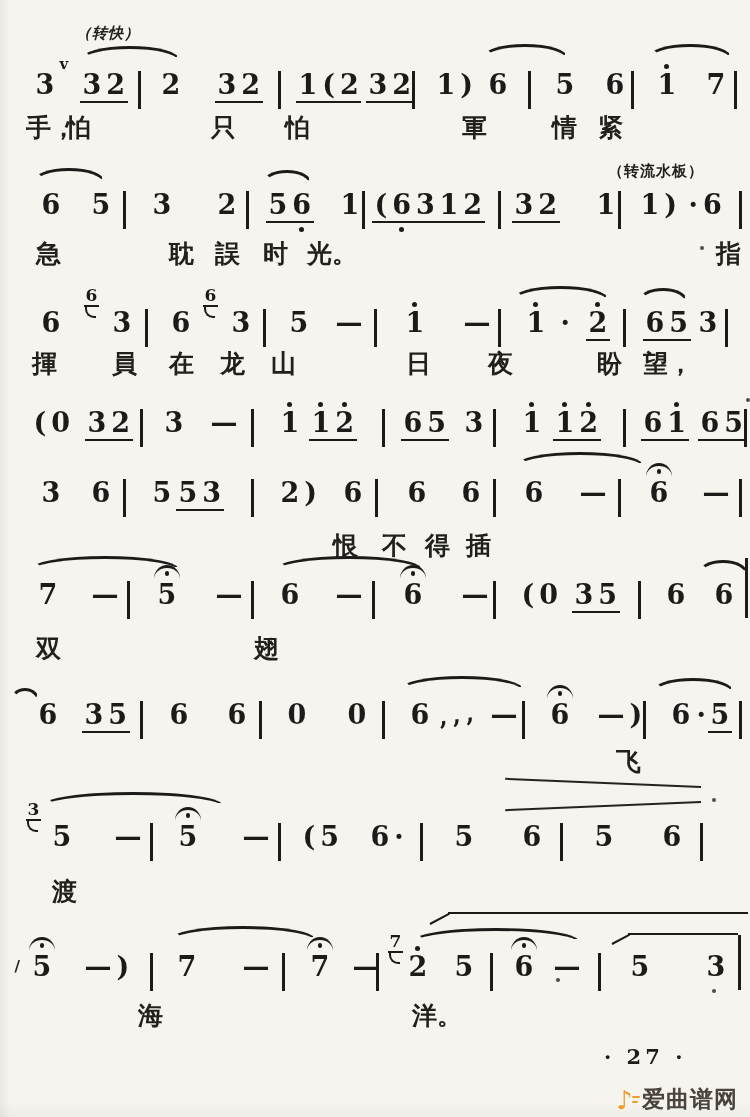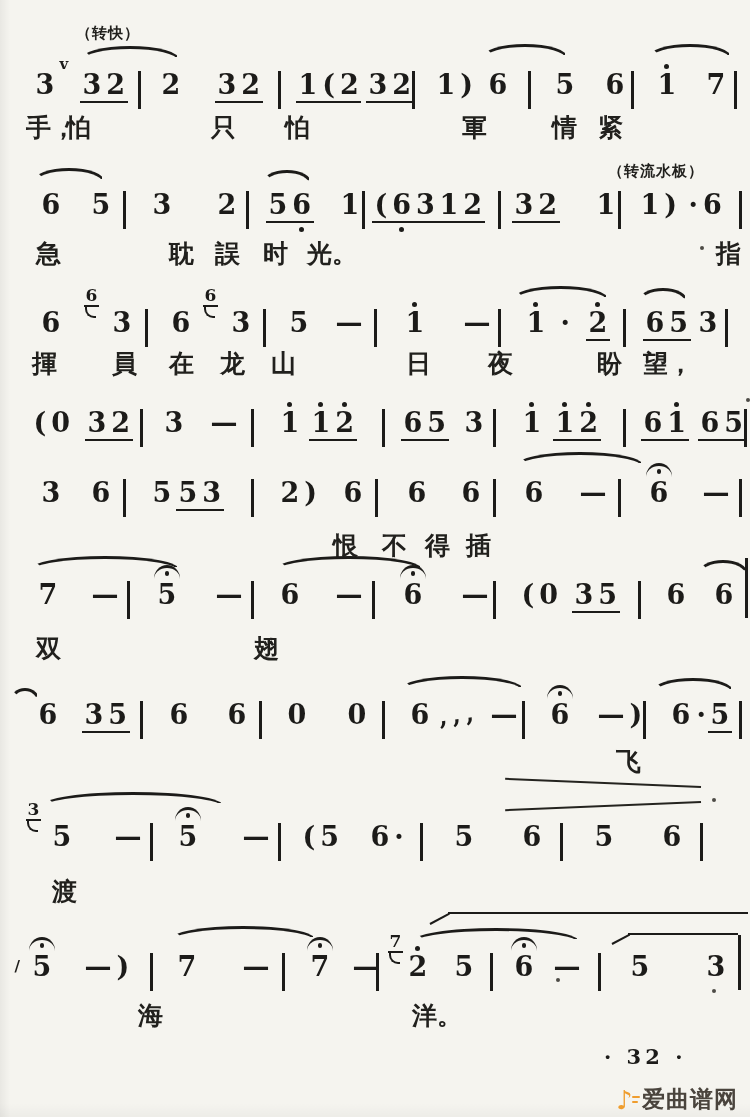--- a/index.html
+++ b/index.html
@@ -44,21 +44,21 @@
   .wm-icon i:nth-child(2){top:10px;width:8px;}
   .wm-icon i:nth-child(3){top:15px;width:6px;}
   .wm-text{font-weight:700;font-size:23px;letter-spacing:1px;color:#4a443d;
            font-family:"DejaVu Sans","Liberation Sans",sans-serif;}
 </style>
 </head>
 <body>
 
 <div id="page">
   <div id="canvas">
-      <div class="ann" style="left: 76px; top: 24px;">（转快）</div>
+      <div class="ann" style="left: 76px; top: 24px; font-style: italic;">（转快）</div>
       <div class="tok" style="left: 33px; top: 70px;"><span class="ch">3</span></div>
       <div class="tok breath" style="left: 57px; top: 56px;"><span class="ch">v</span></div>
       <div class="tok u" style="left: 80px; top: 70px;"><span class="ch">3</span><span class="ch">2</span></div>
       <div class="bar" style="left: 138px; top: 71px;"></div>
       <div class="tok" style="left: 159px; top: 70px;"><span class="ch">2</span></div>
       <div class="tok u" style="left: 215px; top: 70px;"><span class="ch">3</span><span class="ch">2</span></div>
       <div class="bar" style="left: 278px; top: 71px;"></div>
       <div class="tok u" style="left: 296px; top: 70px;"><span class="ch">1</span><span class="ch">(</span><span class="ch">2</span></div>
       <div class="tok u" style="left: 366px; top: 70px;"><span class="ch">3</span><span class="ch">2</span></div>
       <div class="bar" style="left: 412px; top: 71px;"></div>
@@ -274,18 +274,18 @@
       <div class="line" style="left: 448px; top: 912px; width: 300px;"></div>
       <div class="line" style="left: 430px; top: 923px; width: 22px; transform: rotate(-28deg);"></div>
       <div class="line" style="left: 628px; top: 933px; width: 110px;"></div>
       <div class="line" style="left: 612px; top: 943px; width: 20px; transform: rotate(-28deg);"></div>
       <div class="dot" style="left: 746px; top: 398px;"></div>
       <div class="dot" style="left: 700px; top: 246px;"></div>
       <div class="dot" style="left: 712px; top: 798px;"></div>
       <div class="dot" style="left: 556px; top: 978px;"></div>
       <div class="dot" style="left: 712px; top: 989px;"></div>
     </div>
-  <div class="page-label">· 32 ·</div>
+  <div class="page-label">· 27 ·</div>
   <div class="wm">
     <span class="wm-icon"><span>♪</span><i></i><i></i><i></i></span>
     <span class="wm-text">爱曲谱网</span>
   </div>
 </div>
 
 </body></html>

